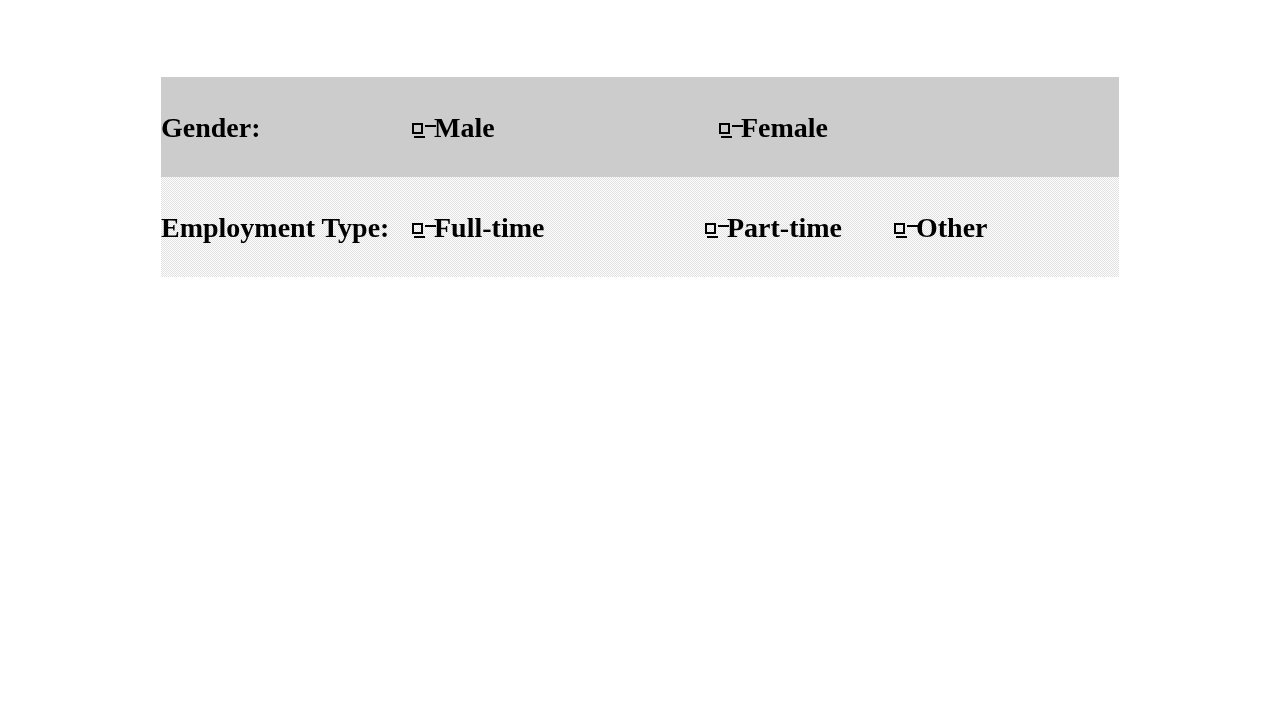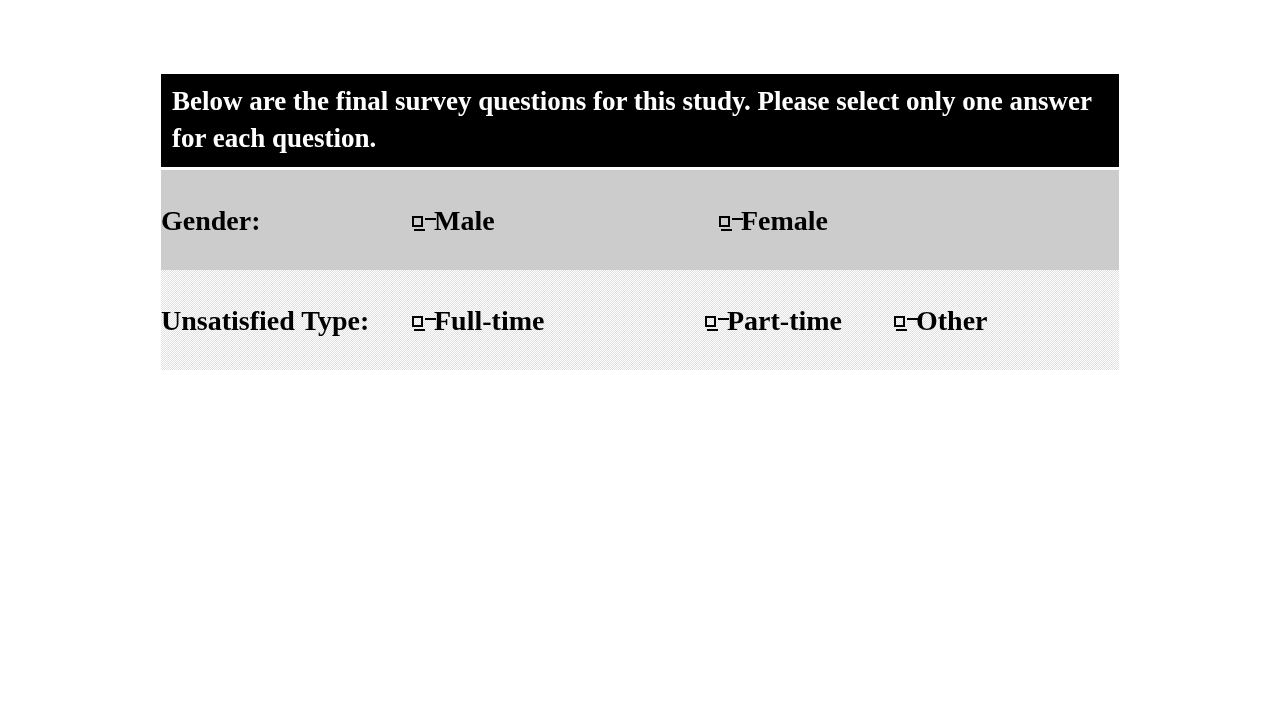--- a/index.html
+++ b/index.html
@@ -127,21 +127,20 @@
 
   .label-text {
     display: inline-block;
   }
 </style>
 </head>
 <body>
 
 <div id="survey-root">
 
-  <div class="survey-header">Below are the final survey questions for this study. Please select only one answer for each question.</div>
 
   <div class="header-gap"></div>
 
   <table class="survey-table">
     <tbody>
 
       <tr class="survey-row dark">
         <td class="cell-label">
           <span class="label-text">Gender:</span>
         </td>
@@ -155,21 +154,21 @@
             <span class="checkbox-icon"></span><span class="opt-label">Female</span>
           </span>
         </td>
         <td class="cell-opt col4"></td>
       </tr>
 
 
 
       <tr class="survey-row light">
         <td class="cell-label">
-          <span class="label-text">Unsatisfied Type:</span>
+          <span class="label-text">Employment Type:</span>
         </td>
         <td class="cell-opt col2">
           <span class="opt">
             <span class="checkbox-icon"></span><span class="opt-label">Full-time</span>
           </span>
         </td>
         <td class="cell-opt col3">
           <span class="opt">
             <span class="checkbox-icon"></span><span class="opt-label">Part-time</span>
           </span>

